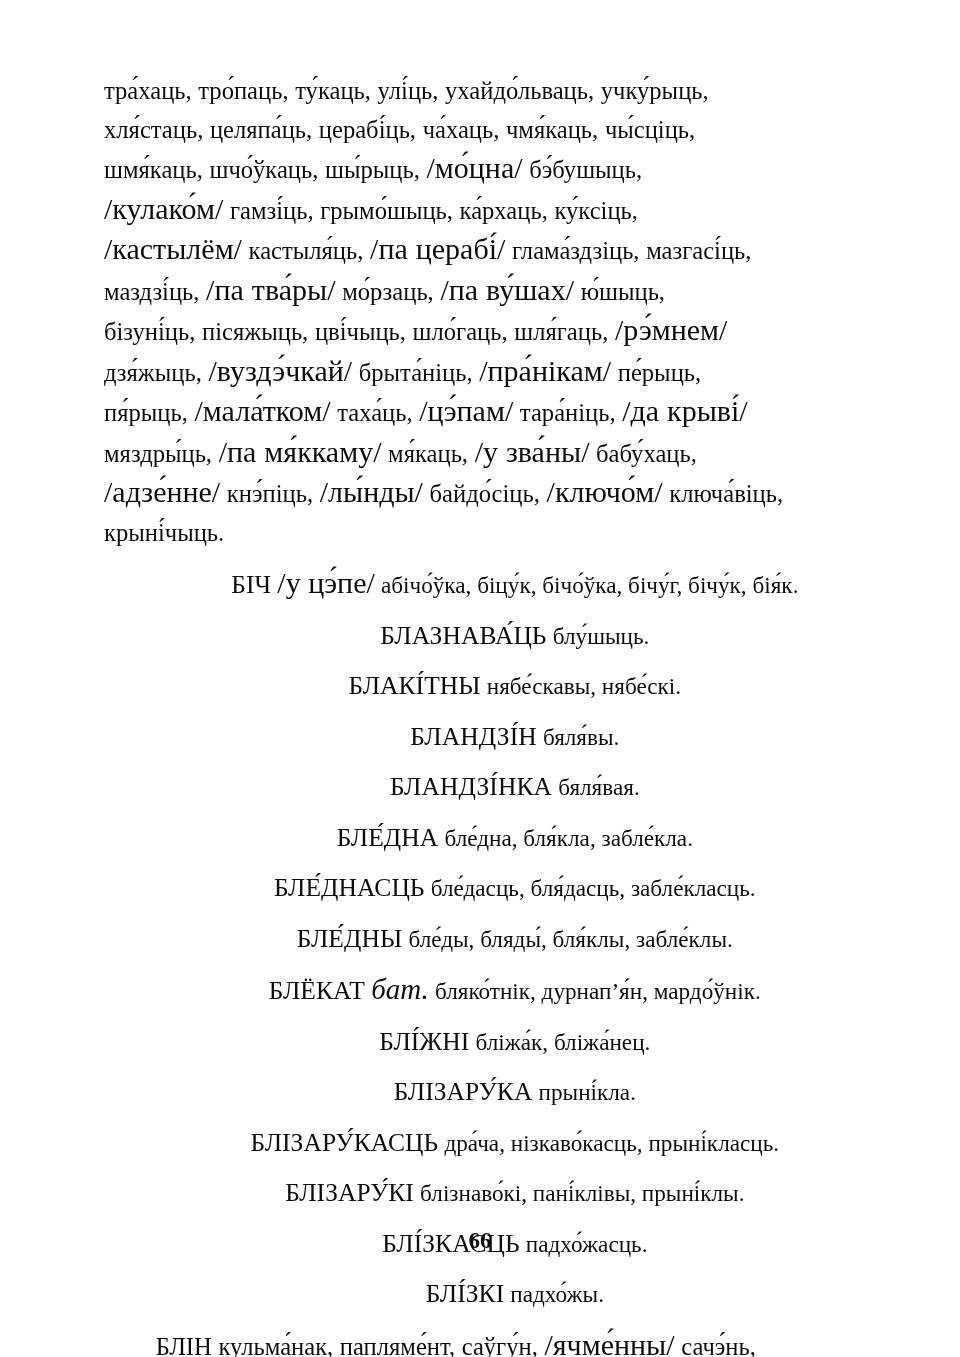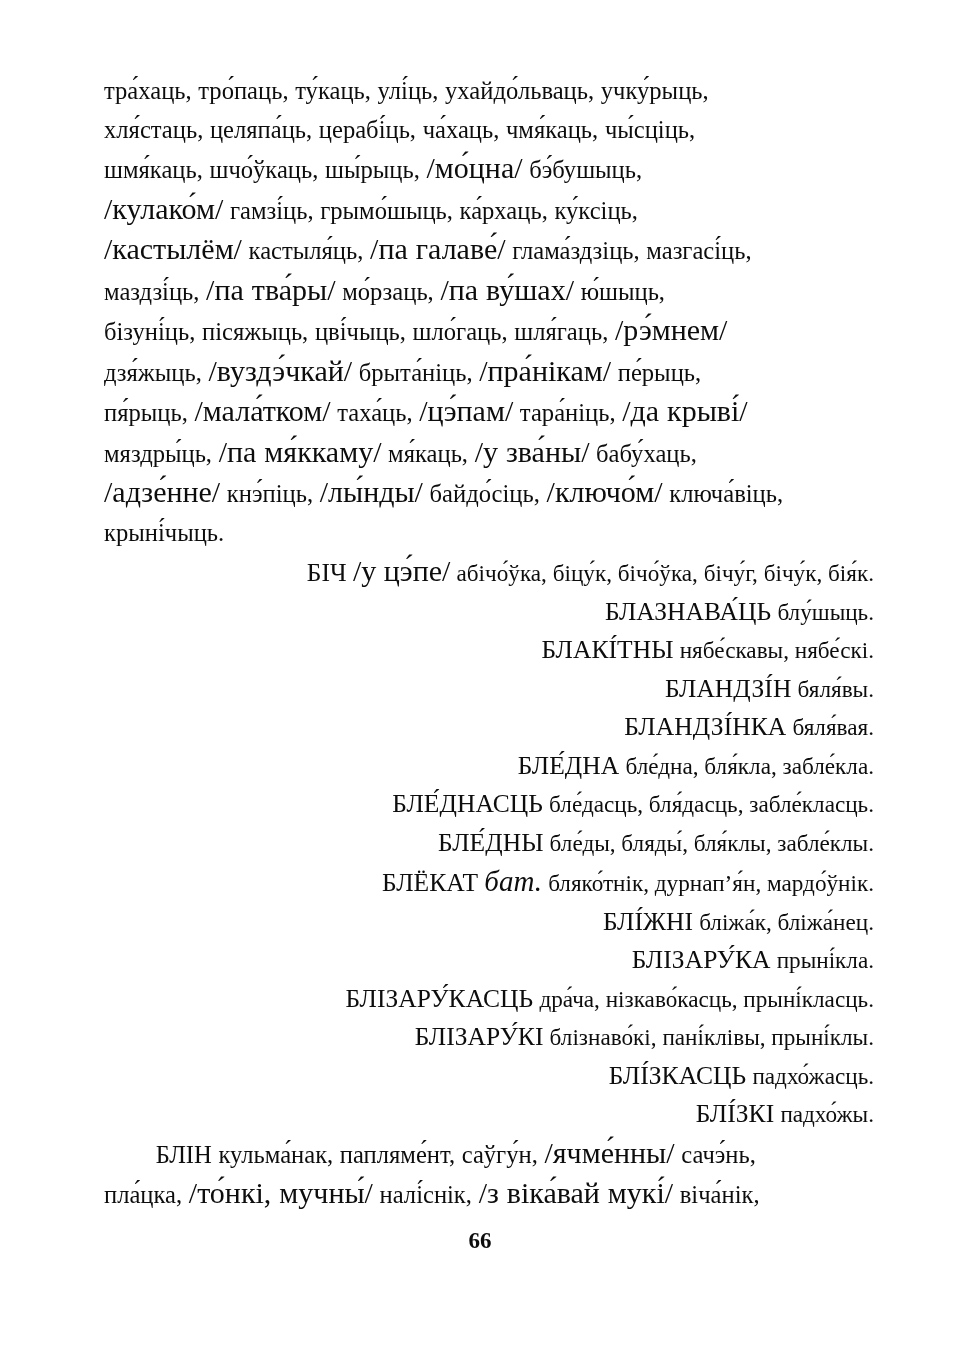--- a/index.html
+++ b/index.html
@@ -33,23 +33,23 @@
   .flow-para {
     margin: 0;
     text-align: justify;
     text-justify: inter-word;
     text-indent: 0;
     word-spacing: 0.02em;
   }
 
   
   .entry {
-    margin: 0;
+    margin: 12px;
     text-indent: 2.1em;
-    text-align: right;
+    text-align: center;
     white-space: normal;
   }
   .headword {
     font-size: 25.5px;
     letter-spacing: 0.003em;
   }
   .gloss {
     font-size: 23.2px;
   }
   .ctx {
@@ -76,21 +76,21 @@
 
 <div class="page">
 
   <div class="text-column">
 
     <div class="flow-para">
       <div>тра́хаць, тро́паць, ту́каць, улі́ць, ухайдо́льваць, учку́рыць,</div>
       <div>хля́стаць, целяпа́ць, церабі́ць, ча́хаць, чмя́каць, чы́сціць,</div>
       <div>шмя́каць, шчо́ўкаць, шы́рыць, <span class="ctx">/мо́цна/</span> бэ́бушыць,</div>
       <div><span class="ctx">/кулако́м/</span> гамзі́ць, грымо́шыць, ка́рхаць, ку́ксіць,</div>
-      <div><span class="ctx">/кастылём/</span> кастыля́ць, <span class="ctx">/па галаве́/</span> глама́здзіць, мазгасі́ць,</div>
+      <div><span class="ctx">/кастылём/</span> кастыля́ць, <span class="ctx">/па церабі́/</span> глама́здзіць, мазгасі́ць,</div>
       <div>маздзі́ць, <span class="ctx">/па тва́ры/</span> мо́рзаць, <span class="ctx">/па ву́шах/</span> ю́шыць,</div>
       <div>бізуні́ць, пісяжыць, цві́чыць, шло́гаць, шля́гаць, <span class="ctx">/рэ́мнем/</span></div>
       <div>дзя́жыць, <span class="ctx">/вуздэ́чкай/</span> брыта́ніць, <span class="ctx">/пра́нікам/</span> пе́рыць,</div>
       <div>пя́рыць, <span class="ctx">/мала́тком/</span> таха́ць, <span class="ctx">/цэ́пам/</span> тара́ніць, <span class="ctx">/да крыві́/</span></div>
       <div>мяздры́ць, <span class="ctx">/па мя́ккаму/</span> мя́каць, <span class="ctx">/у зва́ны/</span> бабу́хаць,</div>
       <div><span class="ctx">/адзе́нне/</span> кнэ́піць, <span class="ctx">/лы́нды/</span> байдо́сіць, <span class="ctx">/ключо́м/</span> ключа́віць,</div>
       <div>крыні́чыць.</div>
     </div>
 
     <div class="entry">

